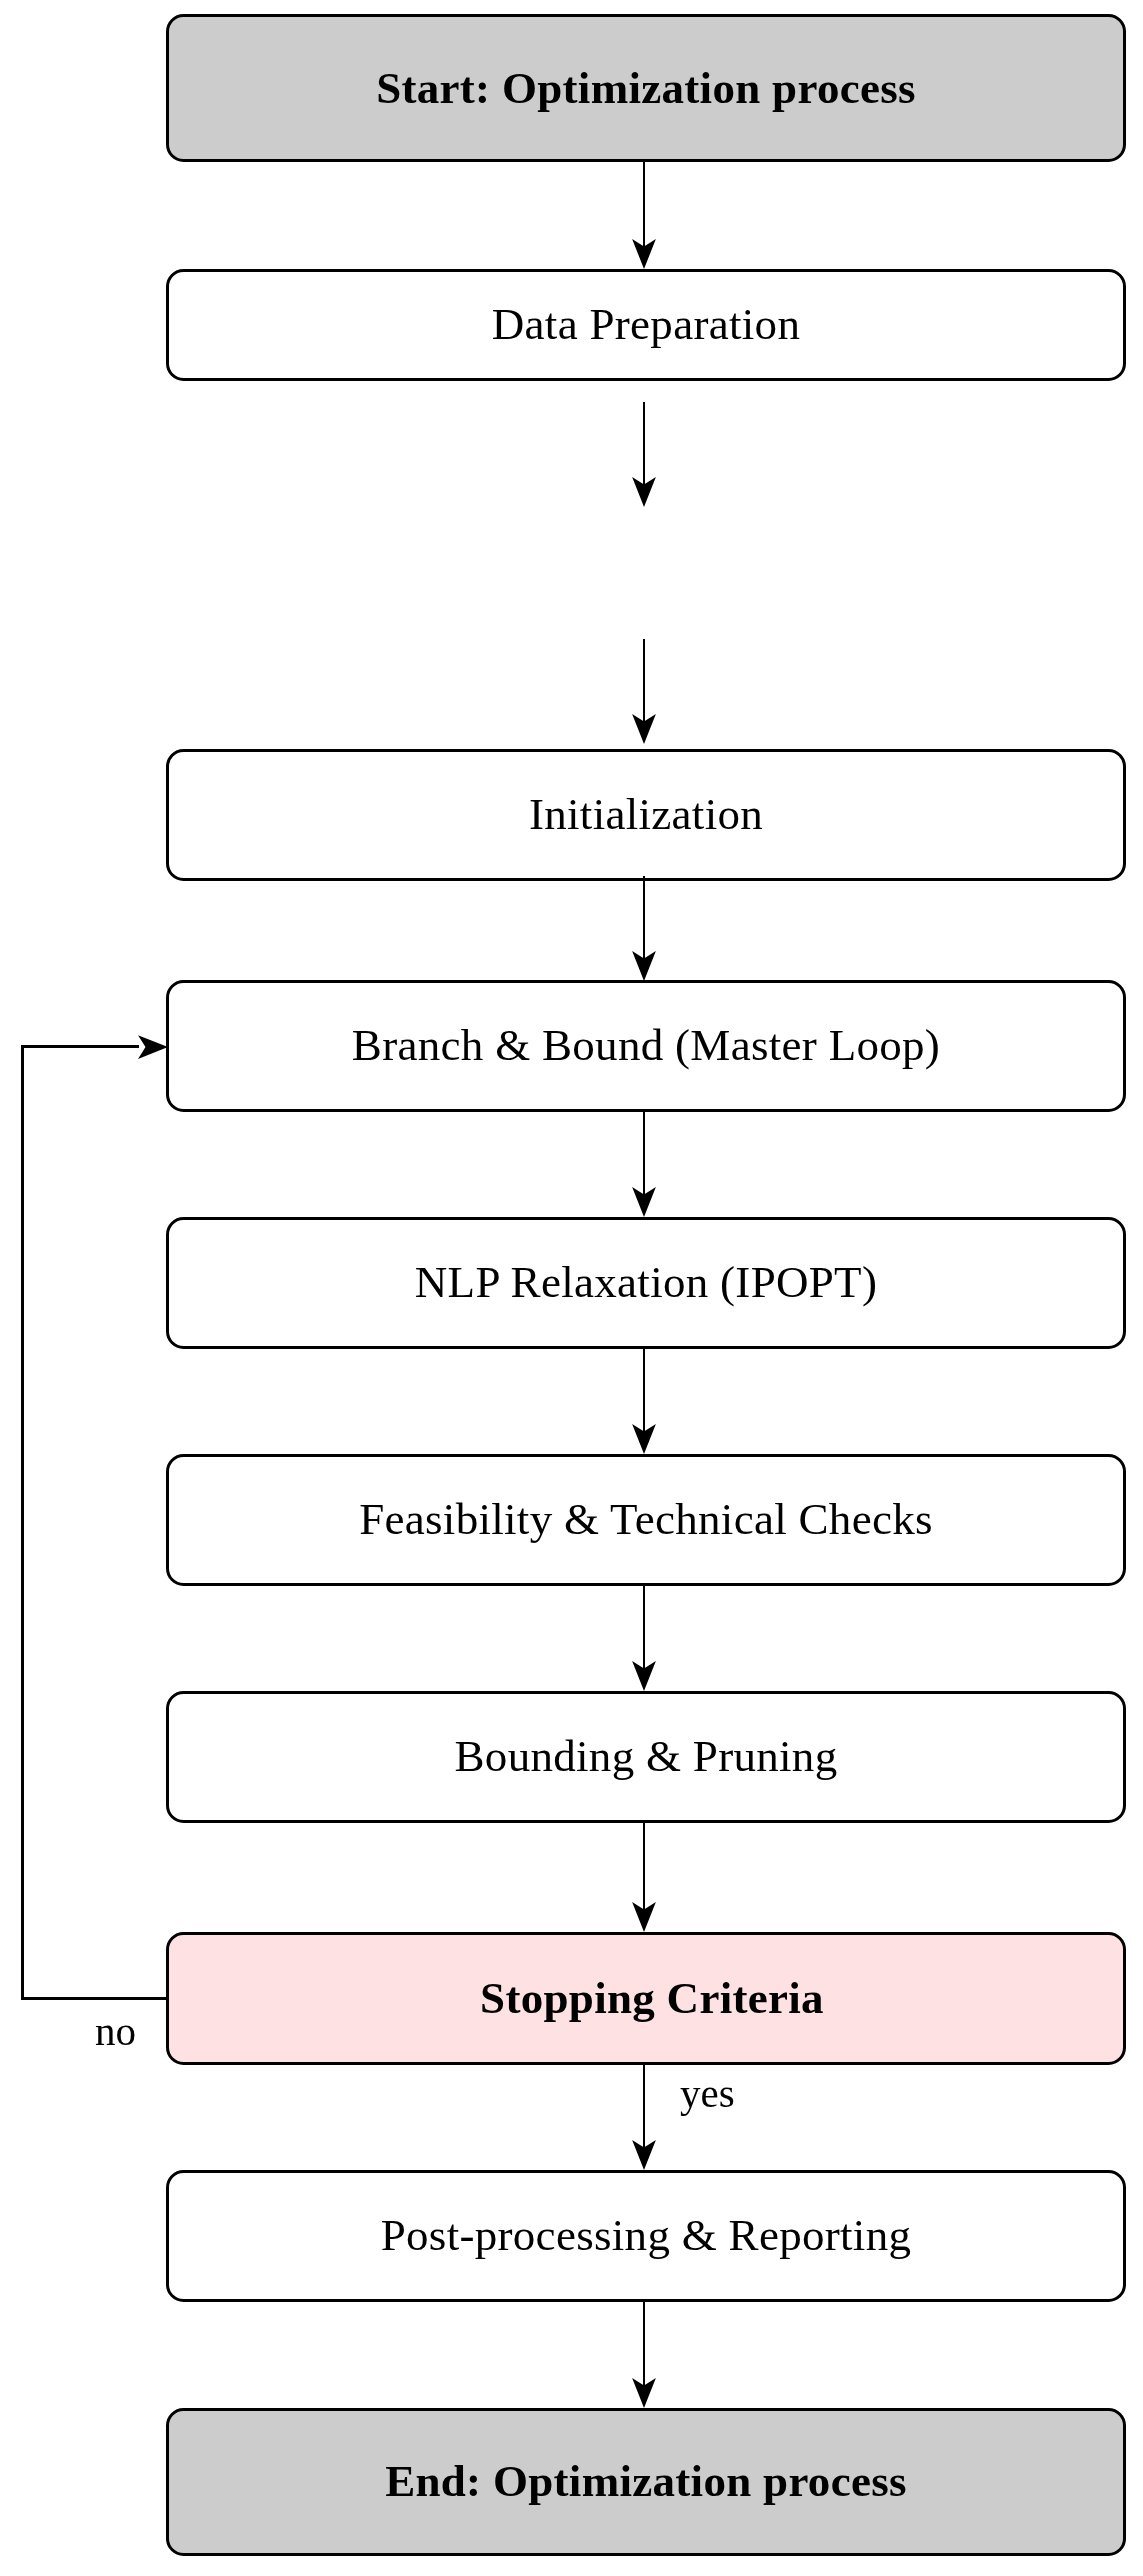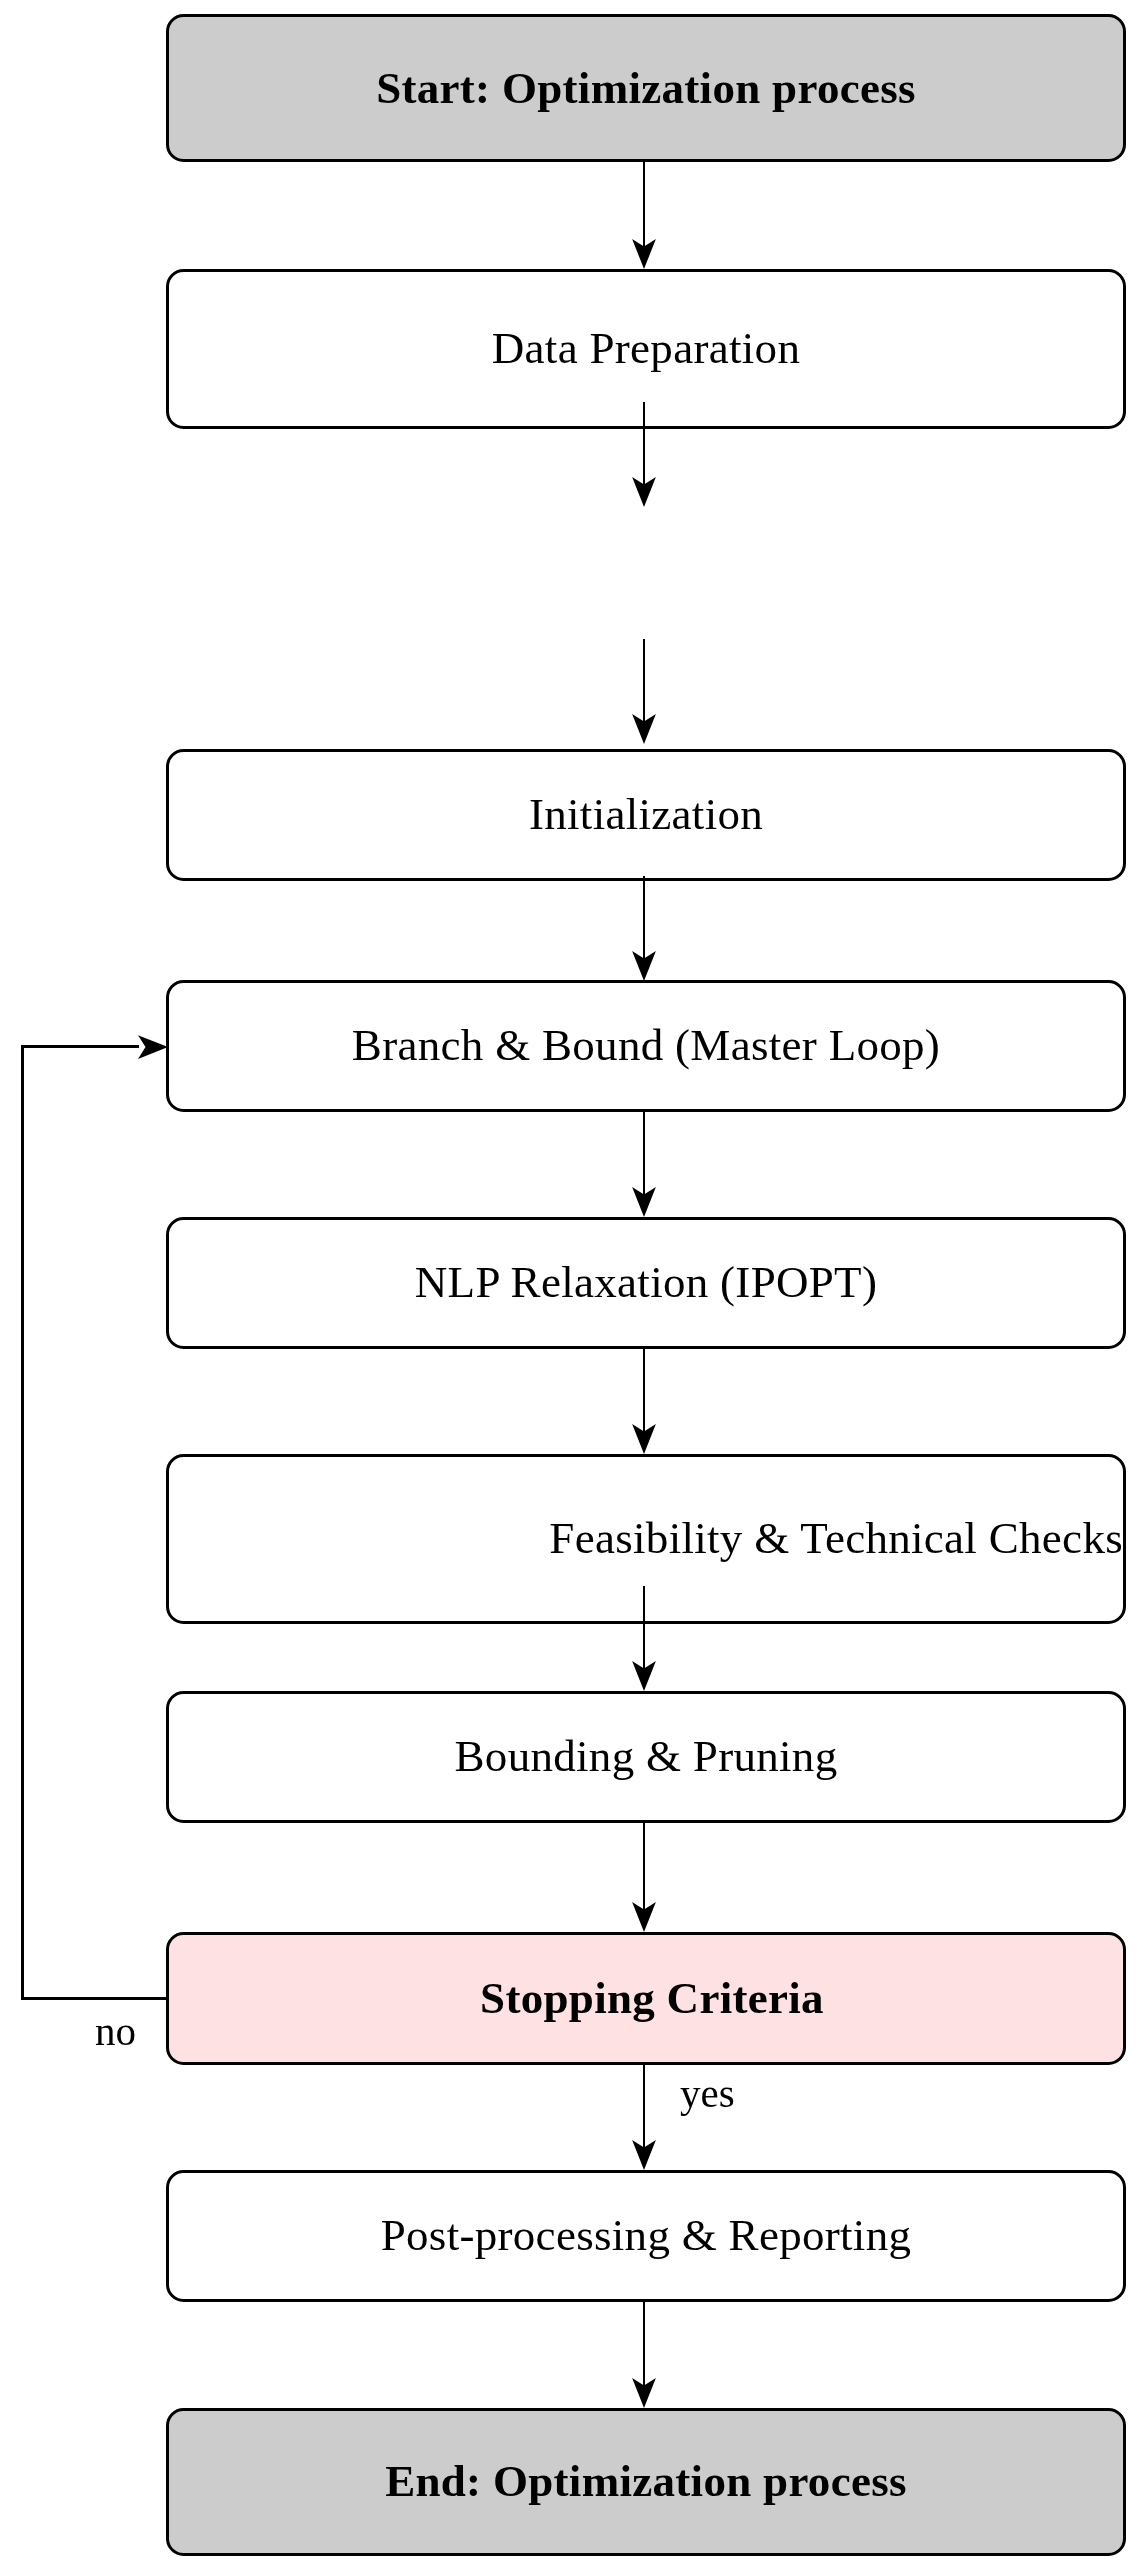--- a/index.html
+++ b/index.html
@@ -60,33 +60,33 @@
   }
 </style>
 </head>
 <body>
 
 <div class="canvas">
 
   <div class="node terminal" style="top:14.3px;height:148px;">
       <span>Start: Optimization process</span>
     </div>
-  <div class="node process" style="top:269px;height:160px;">
+  <div class="node process" style="top:269px;height:112px;">
       <span>Data Preparation</span>
     </div>
   <div class="node process" style="top:749px;height:132px;">
       <span>Initialization</span>
     </div>
   <div class="node process" style="top:980px;height:132px;">
       <span>Branch &amp; Bound (Master Loop)</span>
     </div>
   <div class="node process" style="top:1217px;height:132px;">
       <span>NLP Relaxation (IPOPT)</span>
     </div>
-  <div class="node process" style="top:1454px;height:170px;justify-content:flex-end;">
+  <div class="node process" style="top:1454px;height:132px;">
       <span>Feasibility &amp; Technical Checks</span>
     </div>
   <div class="node process" style="top:1691px;height:132px;">
       <span>Bounding &amp; Pruning</span>
     </div>
   <div class="node decision" style="top:1932px;height:133px;">
       <span>Stopping Criteria</span>
     </div>
   <div class="node process" style="top:2170px;height:132px;">
       <span>Post-processing &amp; Reporting</span>

